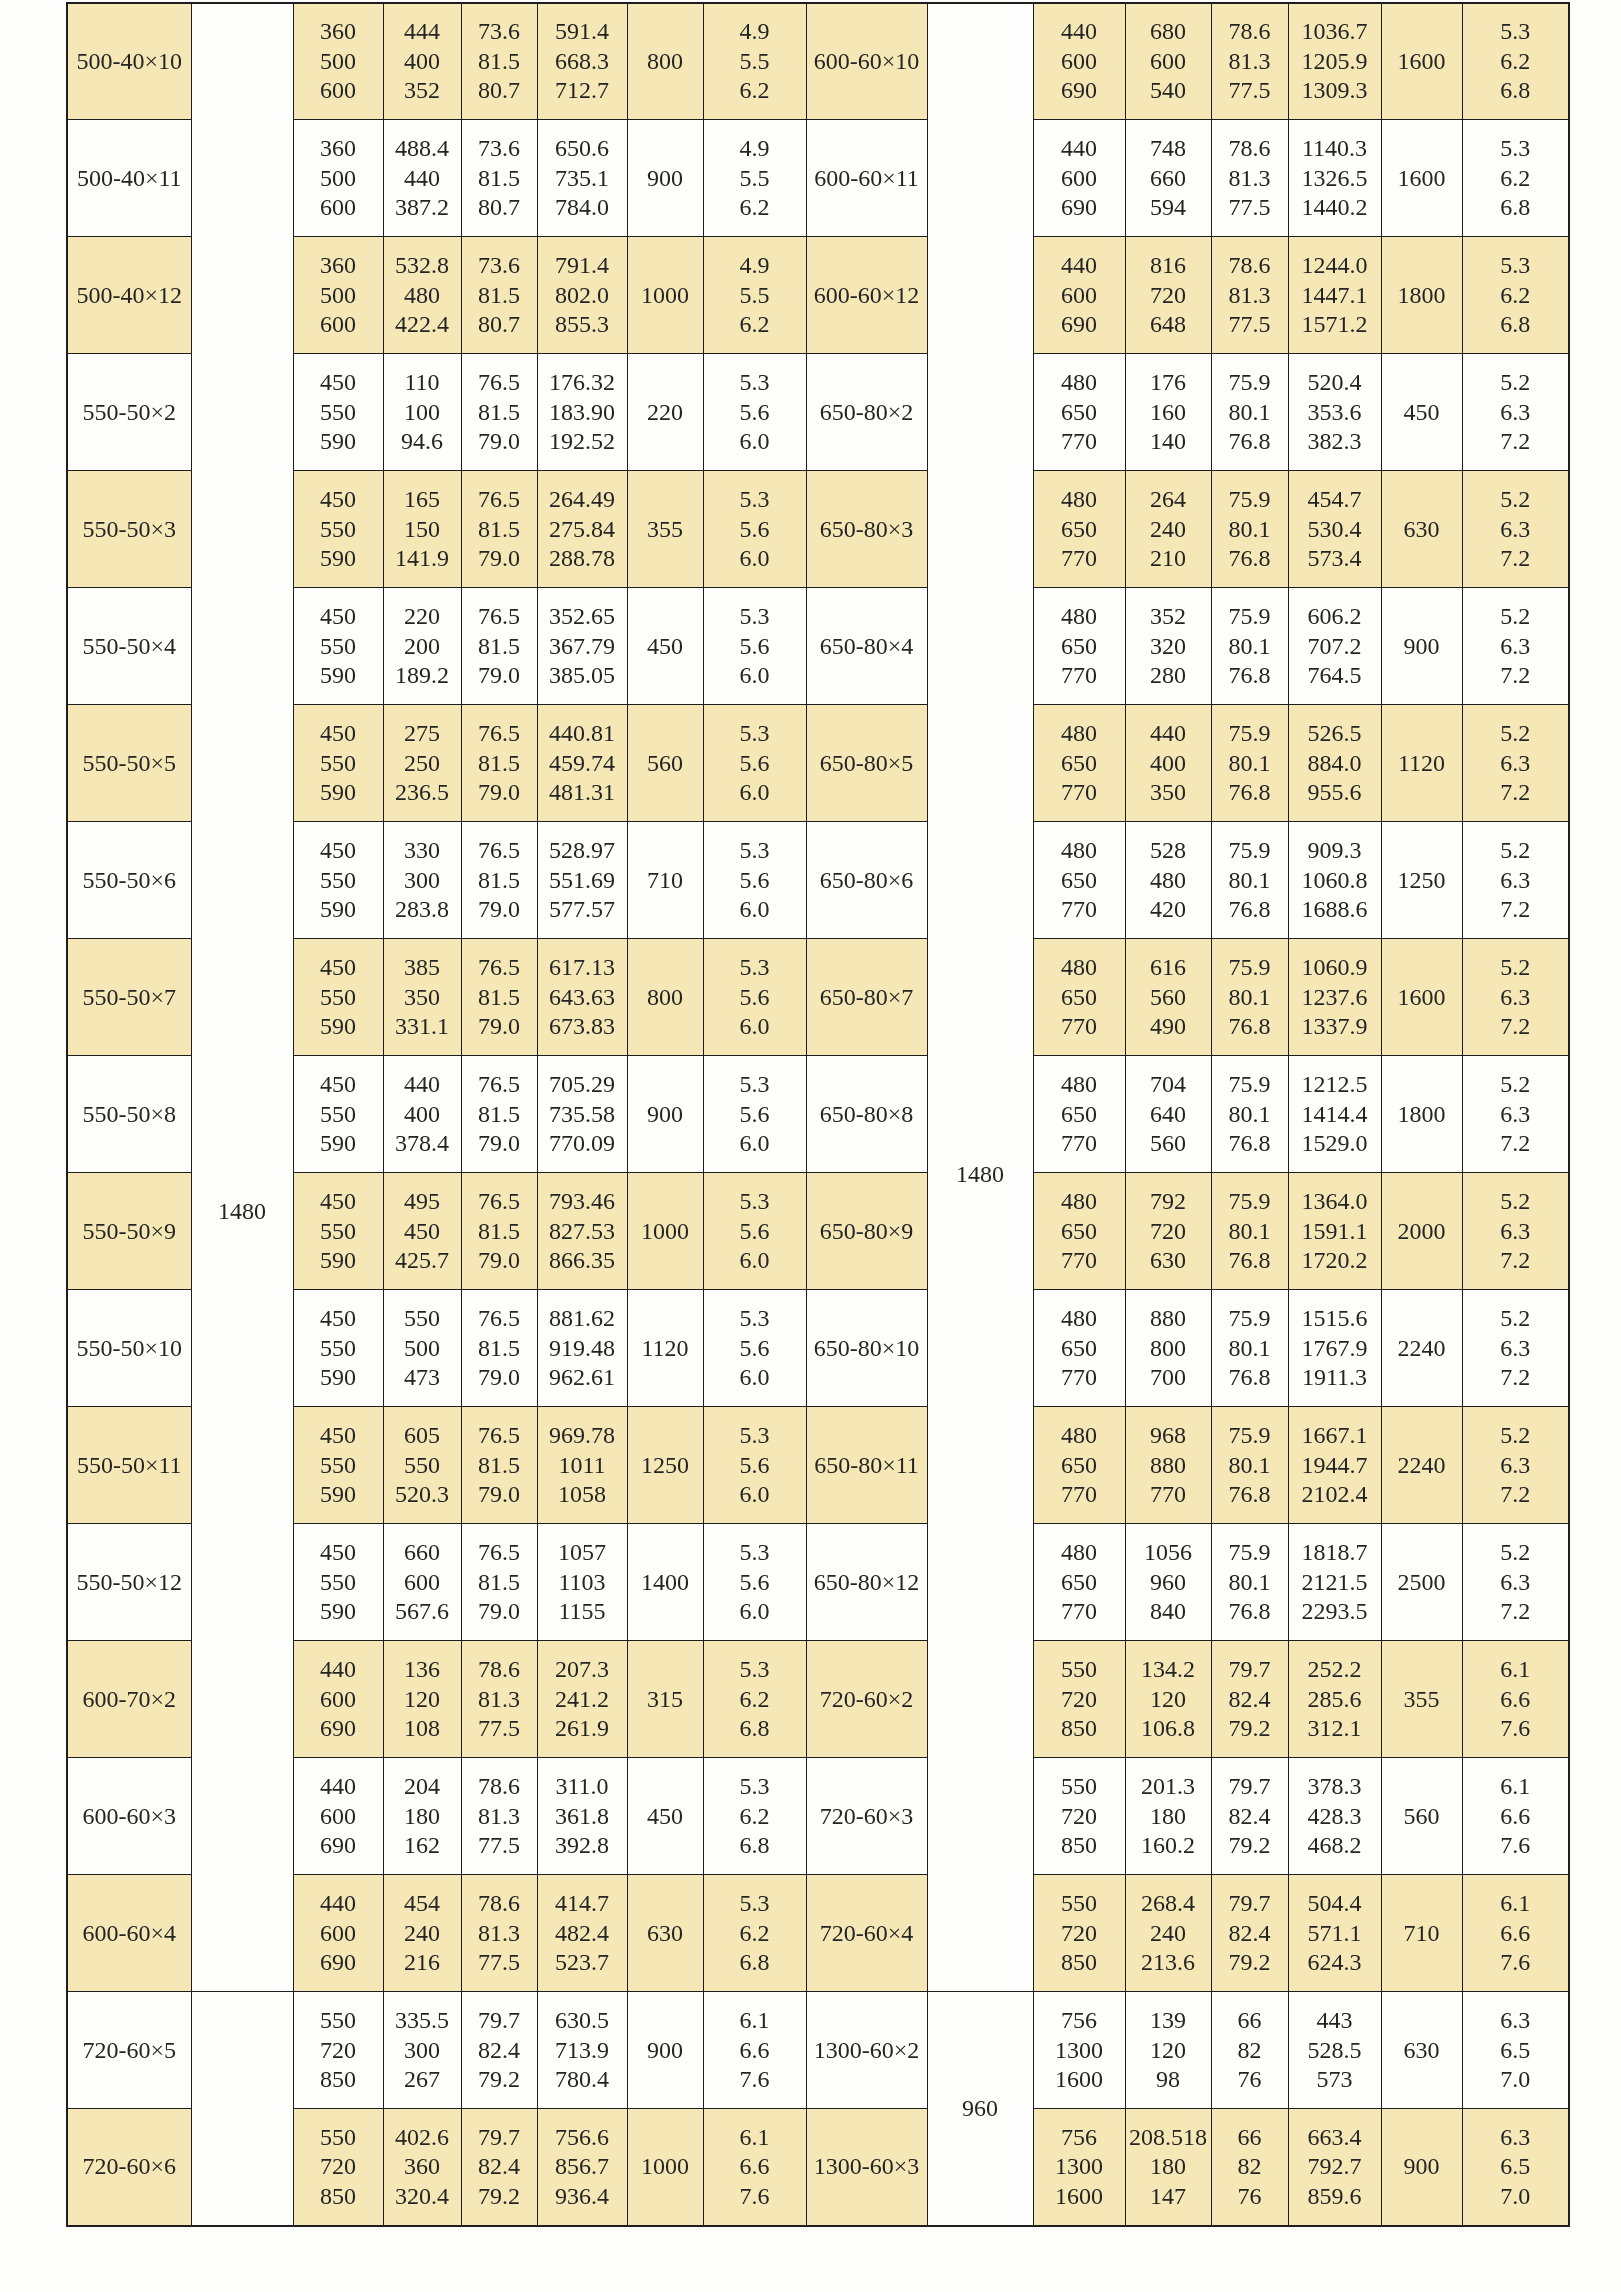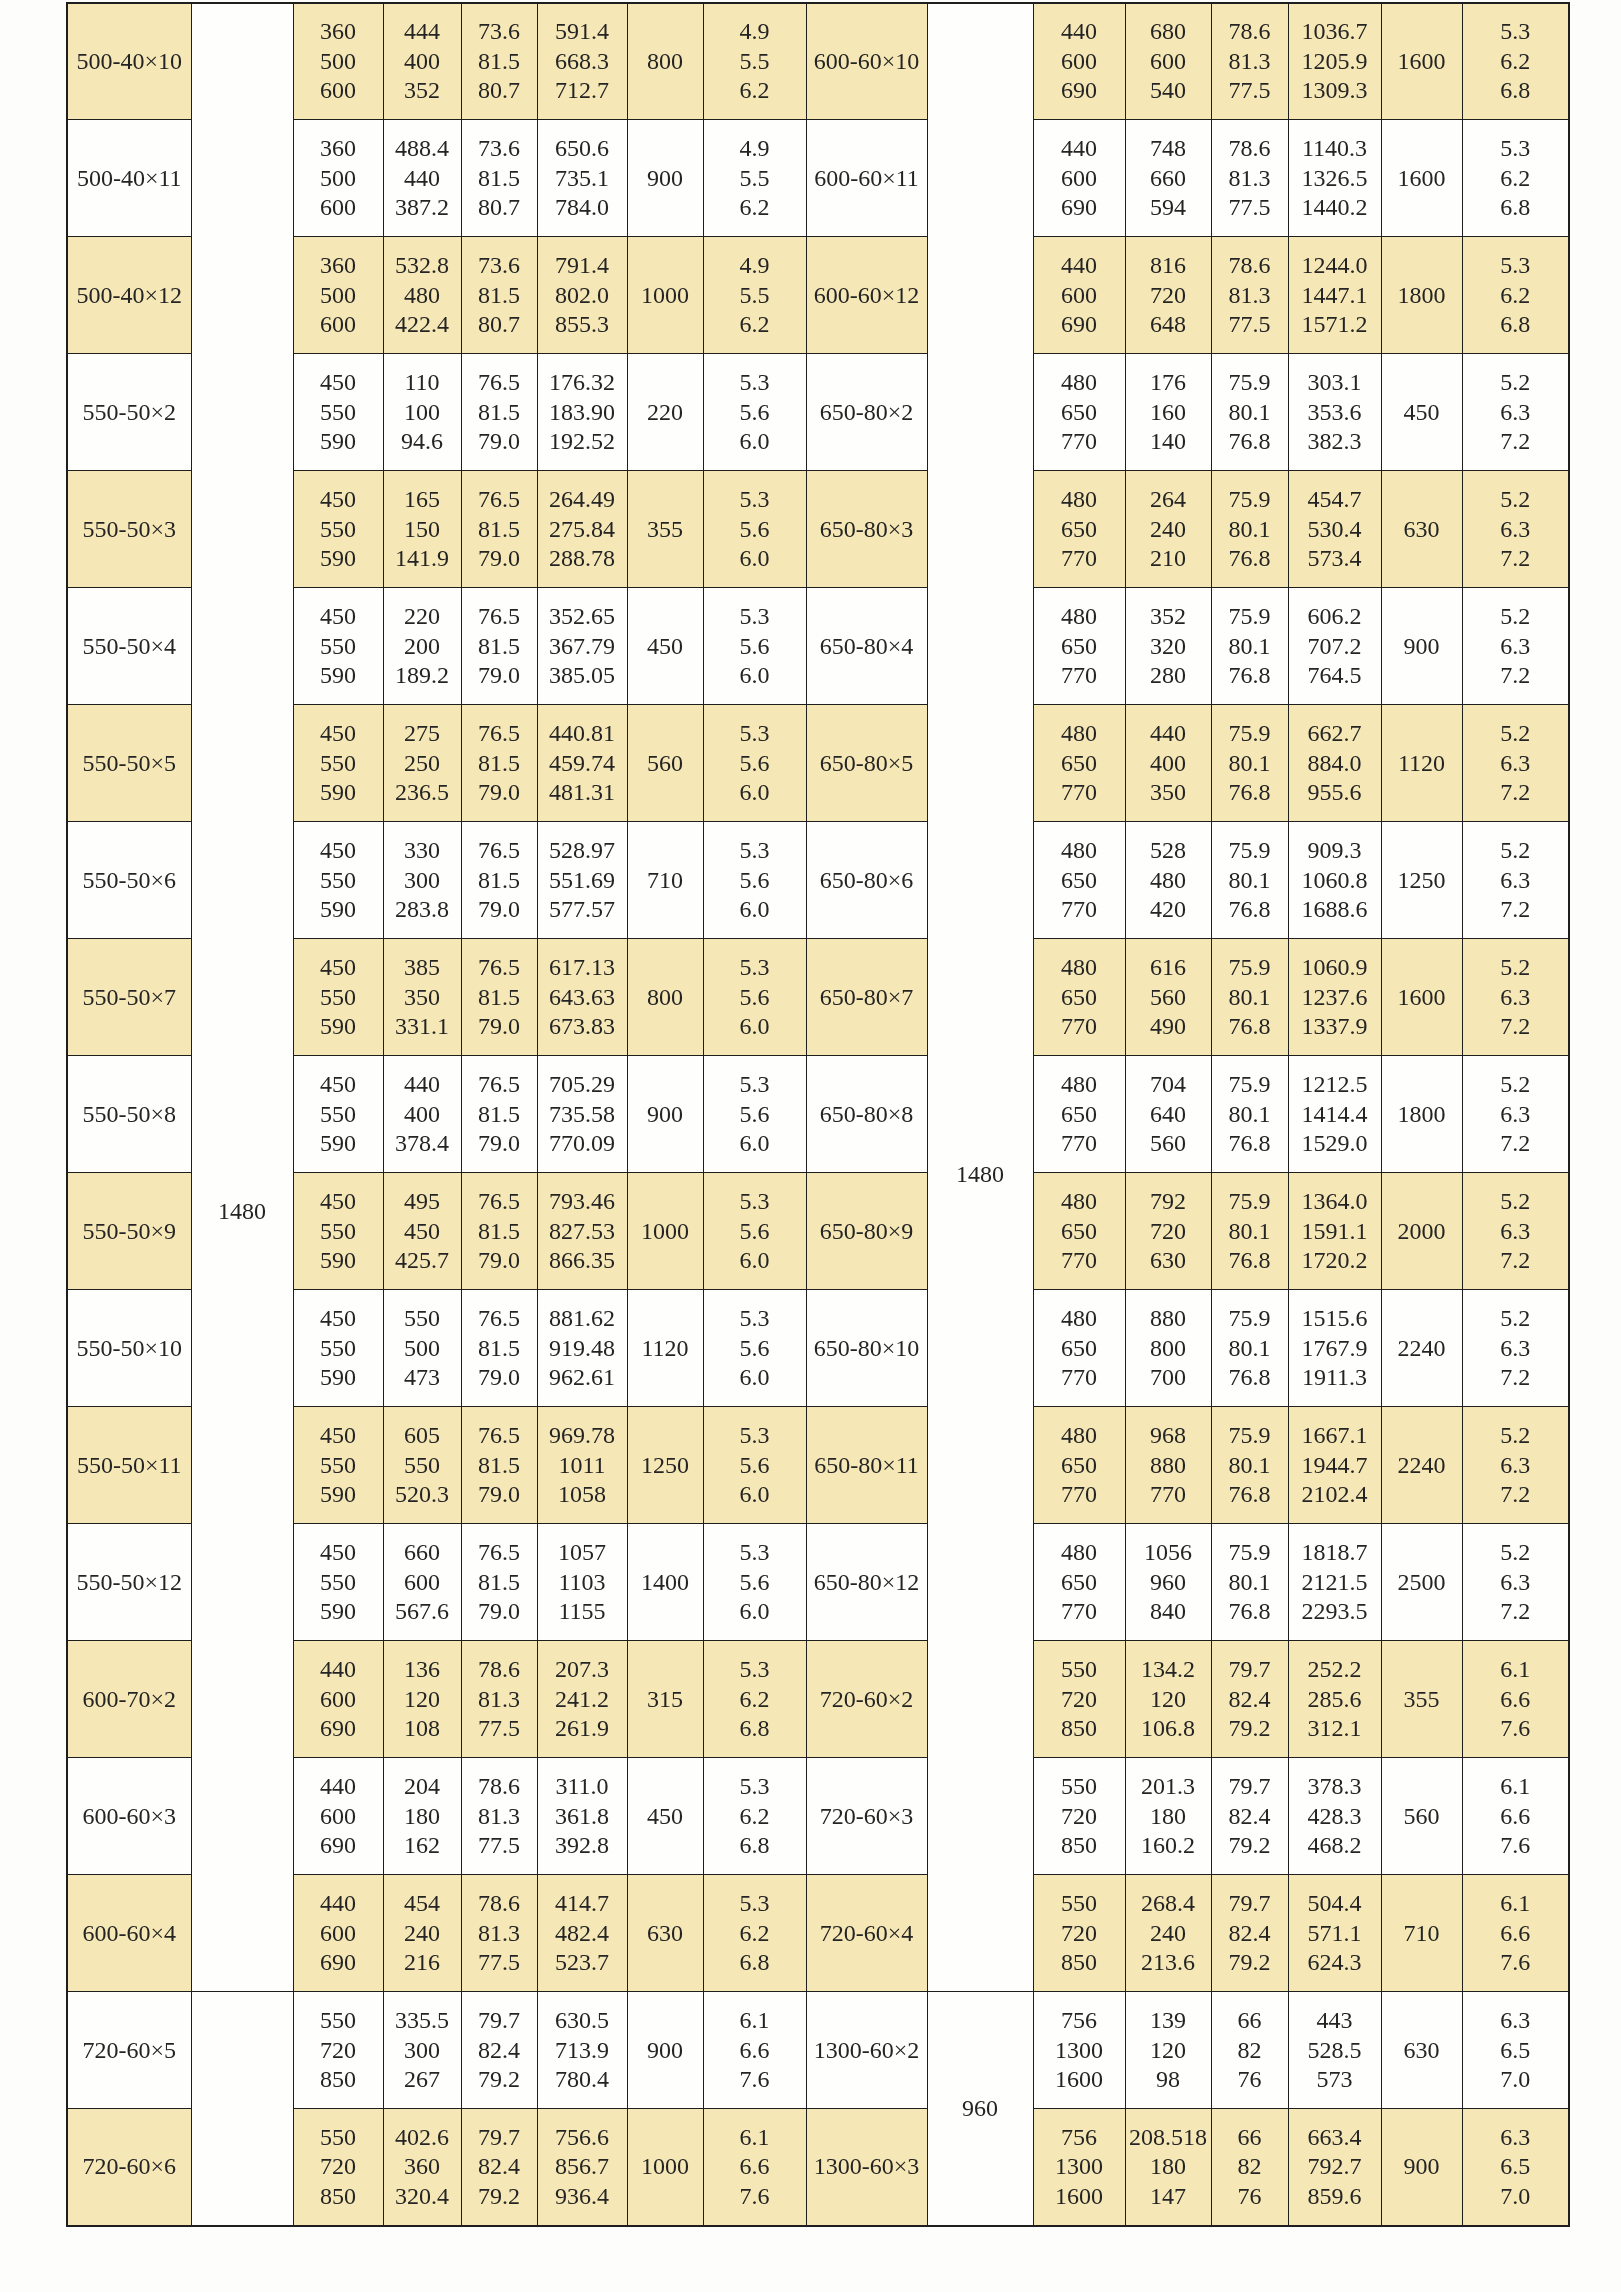--- a/index.html
+++ b/index.html
@@ -256,21 +256,21 @@
             <div class="value-line">176</div>
             <div class="value-line">160</div>
             <div class="value-line">140</div>
           </td>
           <td>
             <div class="value-line">75.9</div>
             <div class="value-line">80.1</div>
             <div class="value-line">76.8</div>
           </td>
           <td>
-            <div class="value-line">303.1</div>
+            <div class="value-line">520.4</div>
             <div class="value-line">353.6</div>
             <div class="value-line">382.3</div>
           </td>
           <td>450</td>
           <td>
             <div class="value-line">5.2</div>
             <div class="value-line">6.3</div>
             <div class="value-line">7.2</div>
           </td>
         </tr>
@@ -424,21 +424,21 @@
             <div class="value-line">440</div>
             <div class="value-line">400</div>
             <div class="value-line">350</div>
           </td>
           <td>
             <div class="value-line">75.9</div>
             <div class="value-line">80.1</div>
             <div class="value-line">76.8</div>
           </td>
           <td>
-            <div class="value-line">662.7</div>
+            <div class="value-line">526.5</div>
             <div class="value-line">884.0</div>
             <div class="value-line">955.6</div>
           </td>
           <td>1120</td>
           <td>
             <div class="value-line">5.2</div>
             <div class="value-line">6.3</div>
             <div class="value-line">7.2</div>
           </td>
         </tr>

